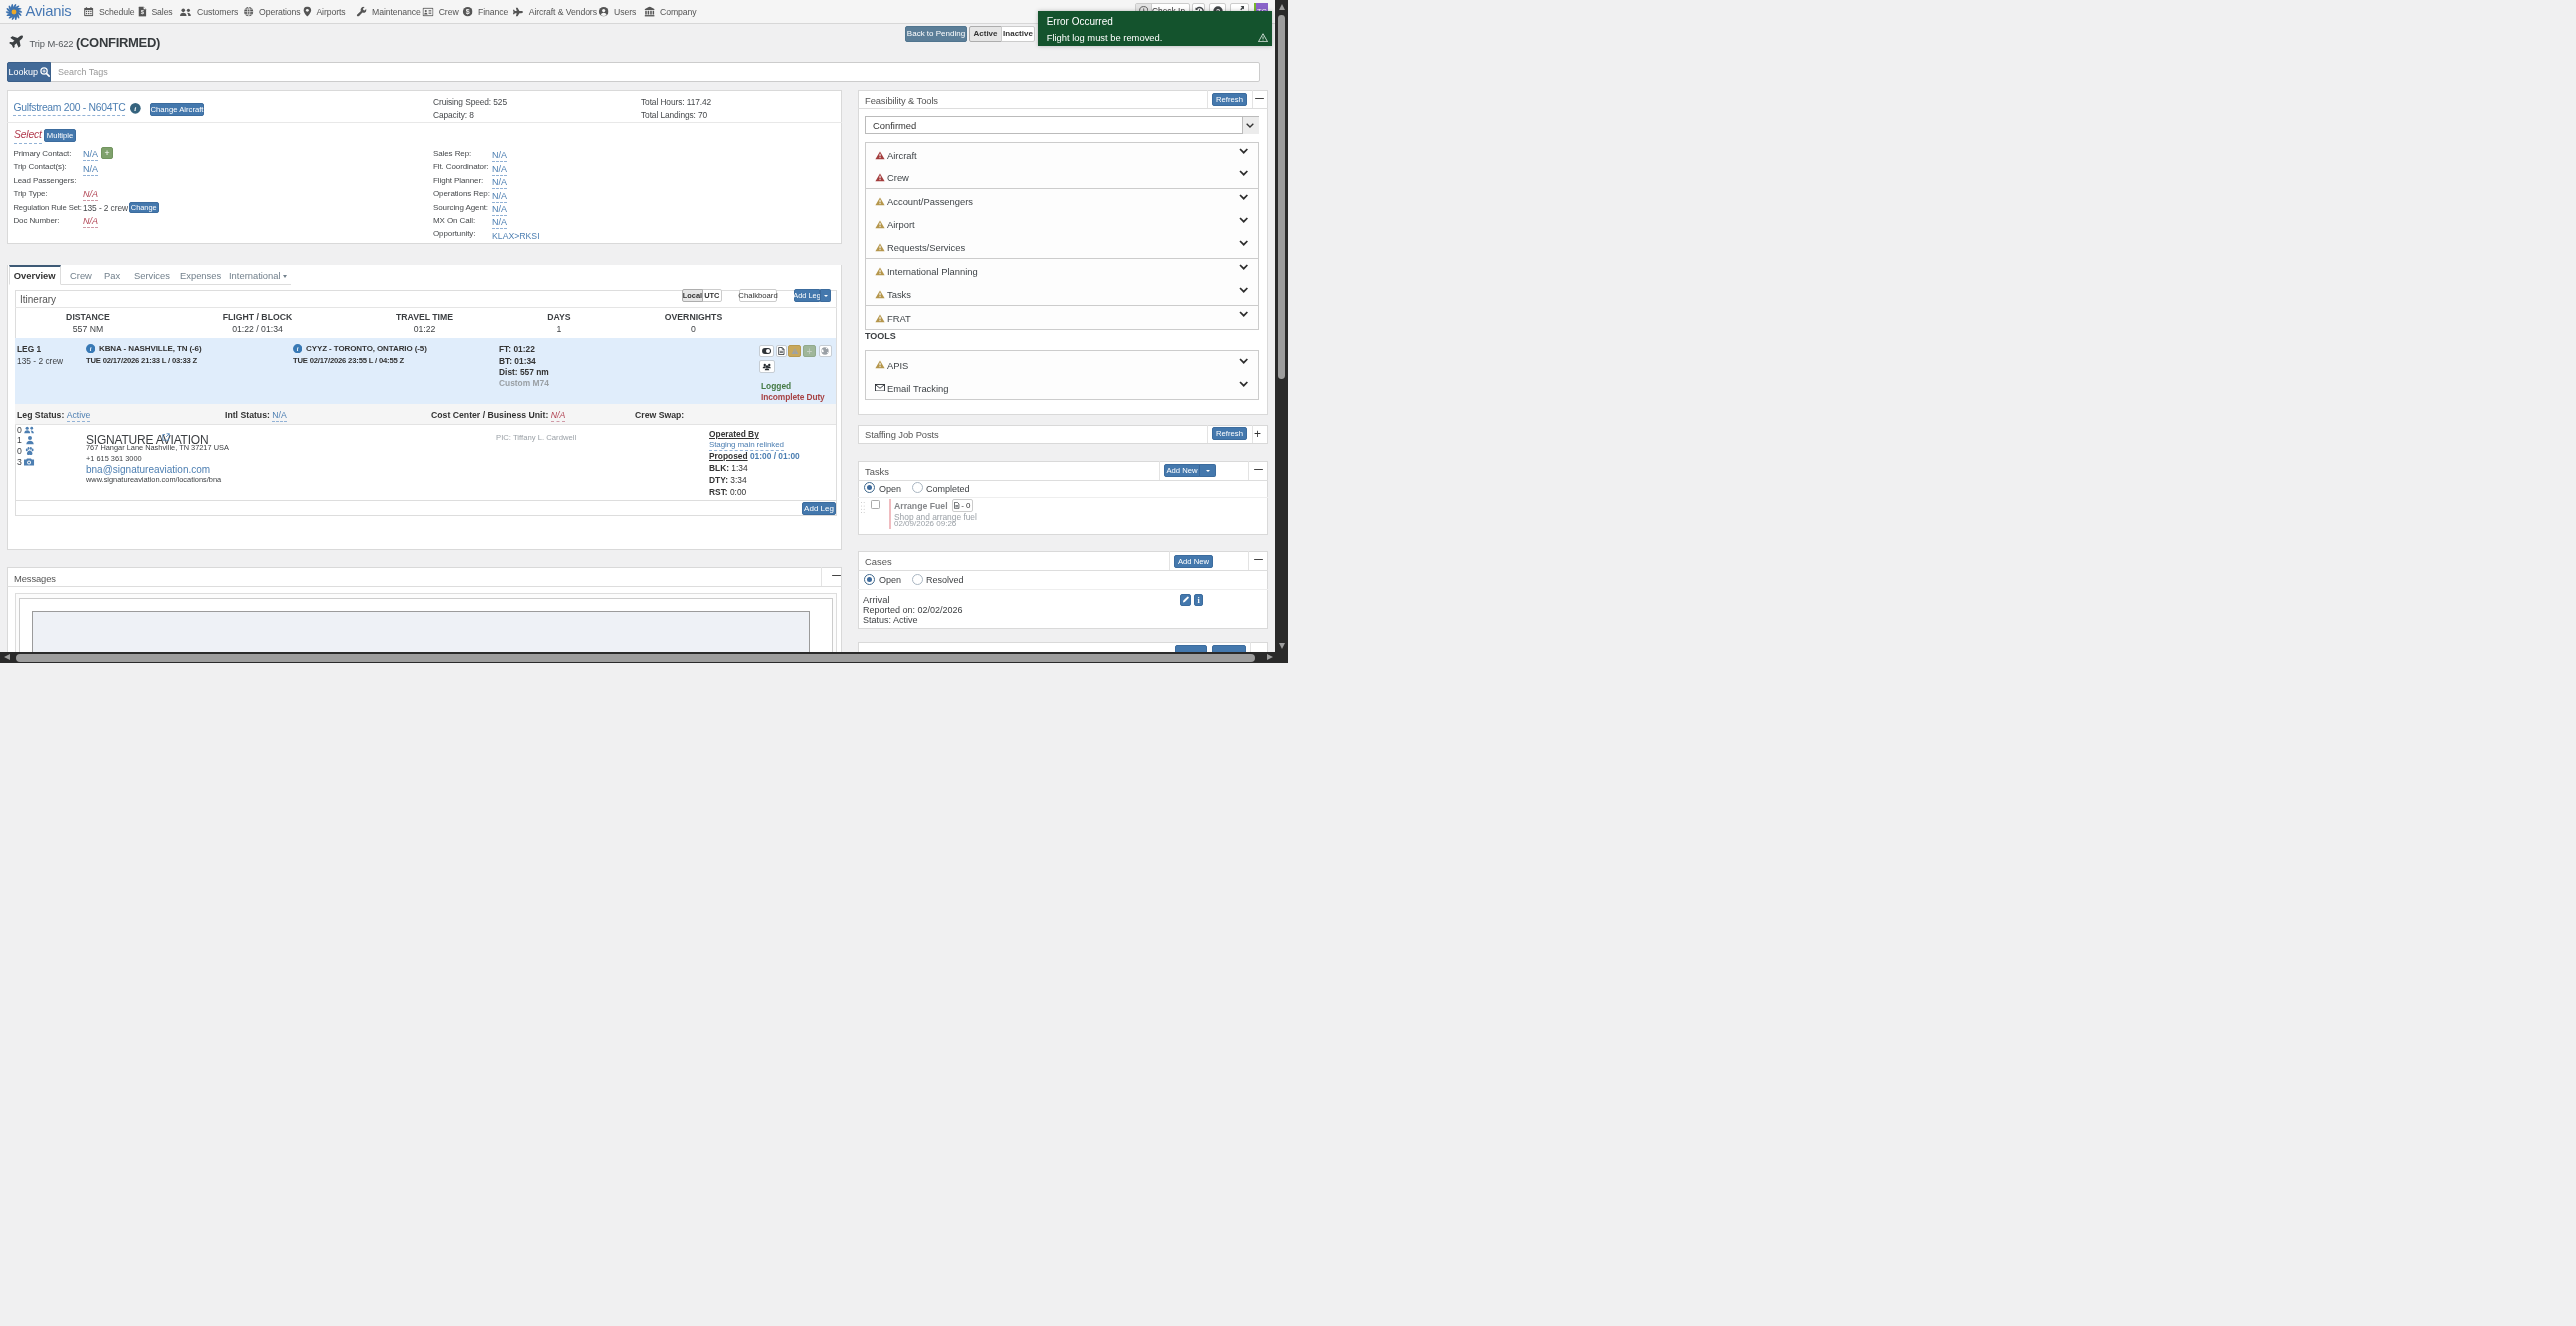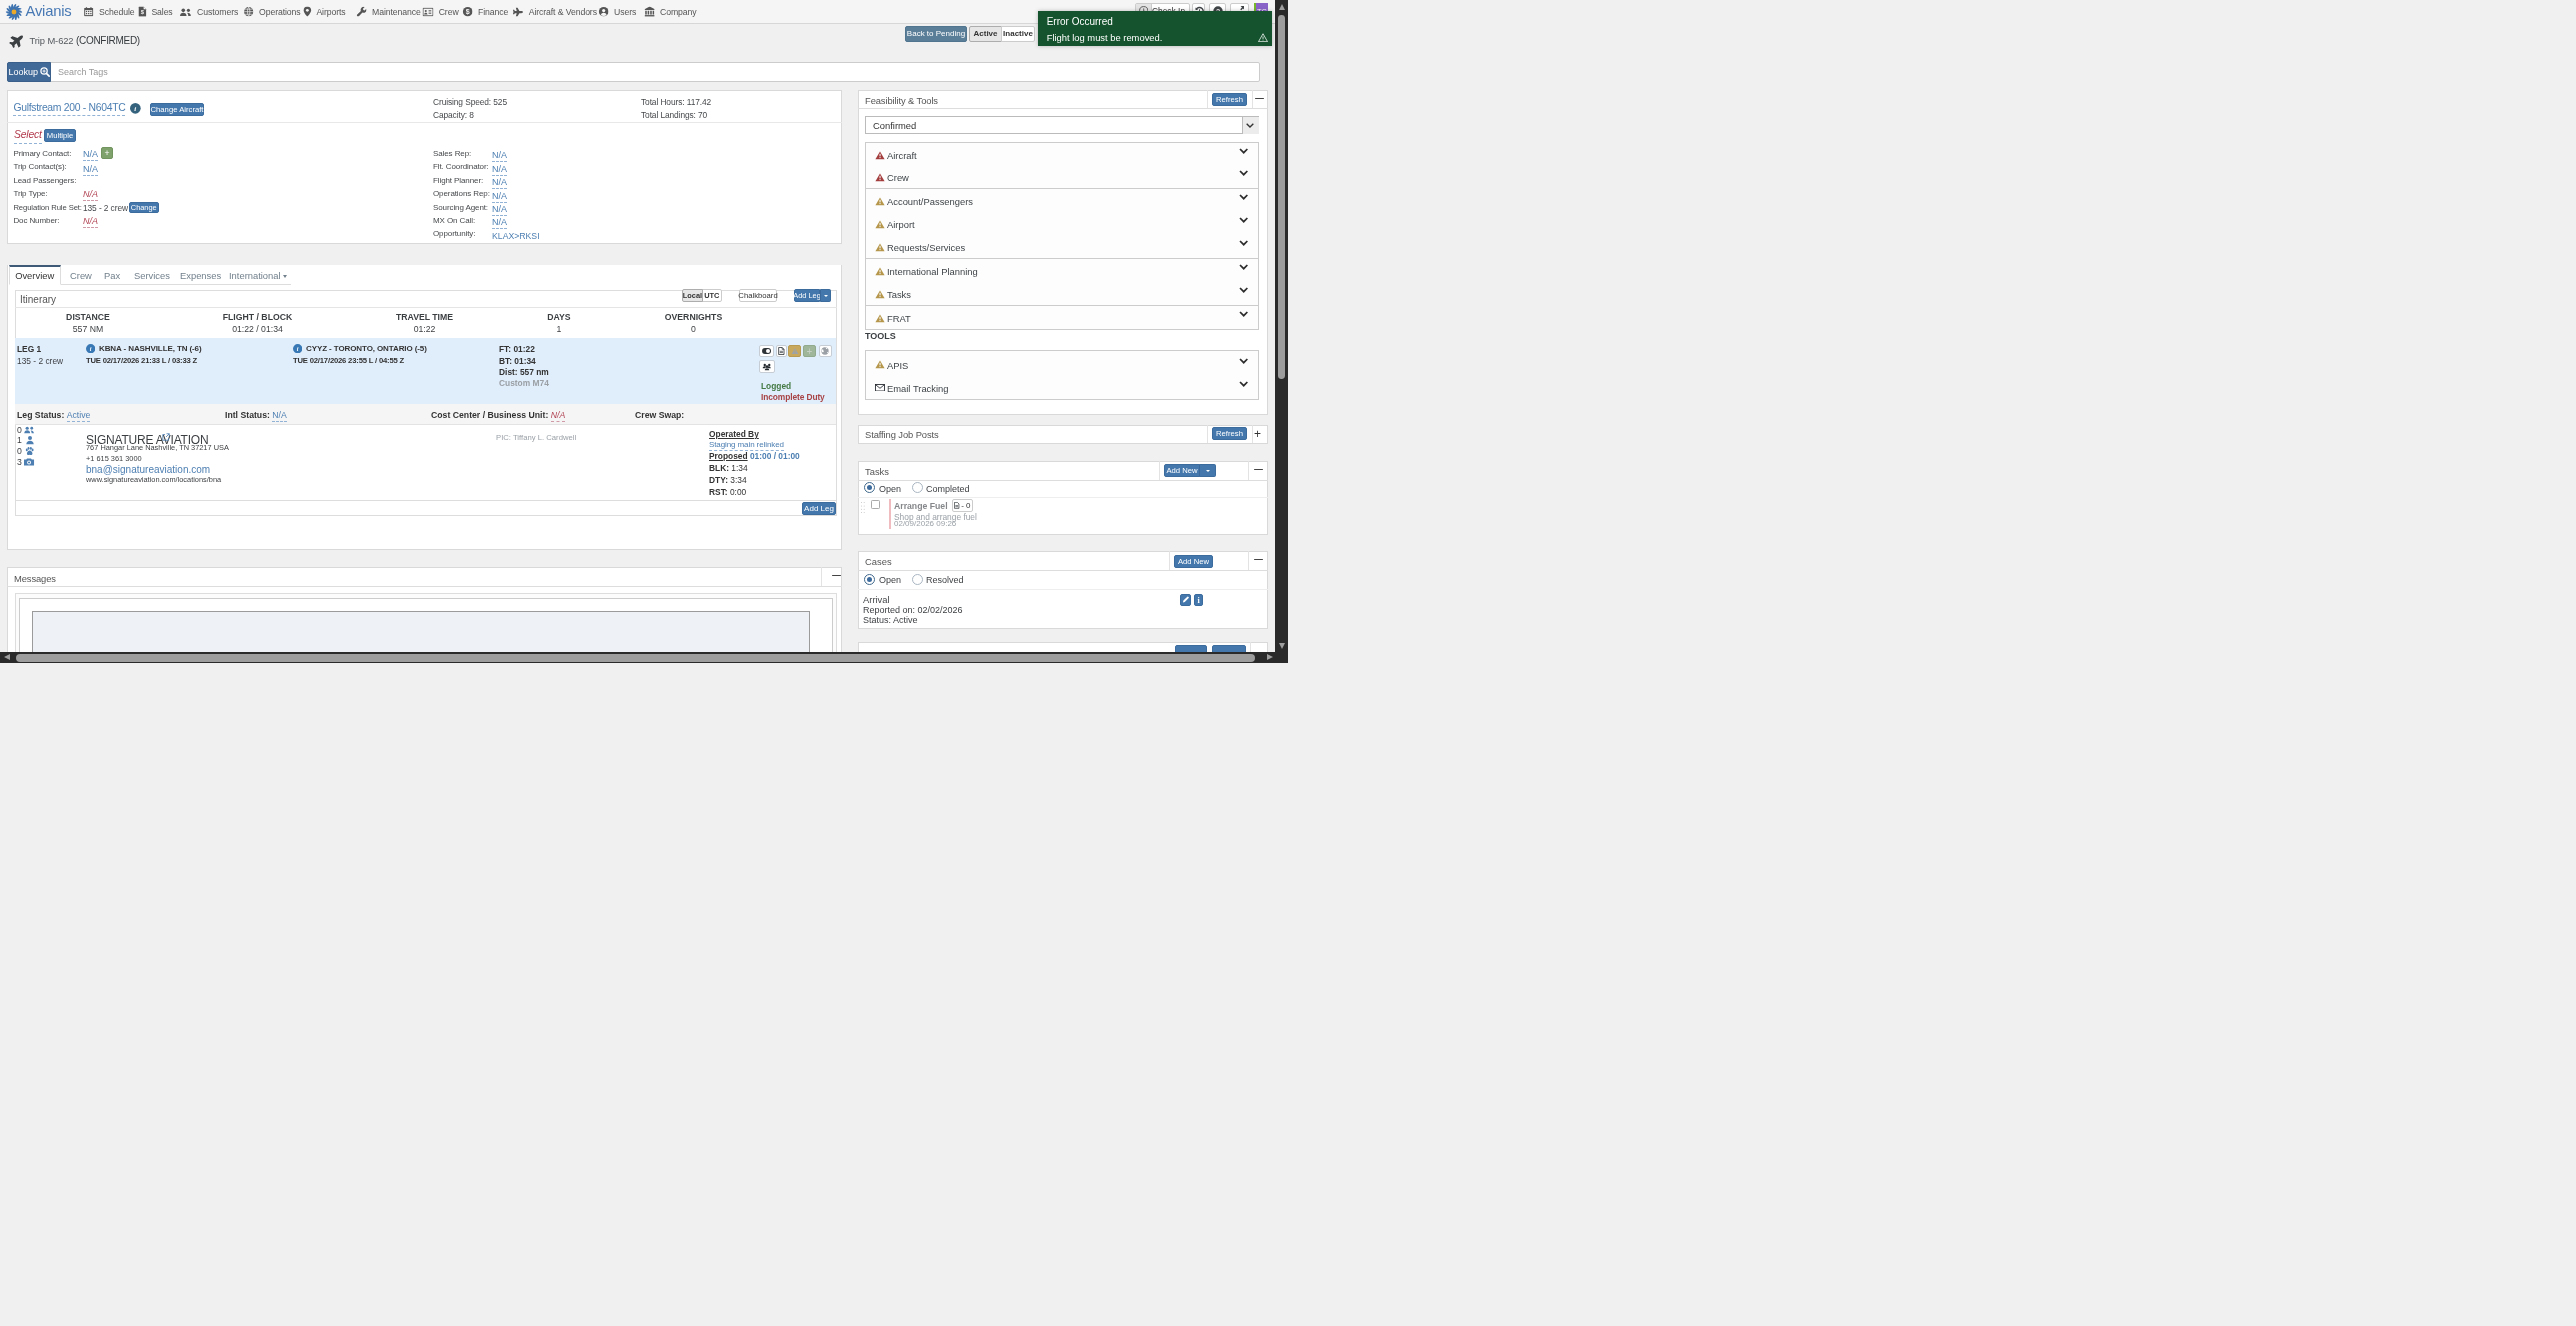--- a/index.html
+++ b/index.html
@@ -119,21 +119,21 @@
           <rect x="0" y="13.3" width="16" height="2.7"></rect>
         </g>
       </svg>Company</div>
 </div>
 
 <div class="abs" id="tripplane" style="left:8.7px;top:34px;width:16px;height:13.4px;transform:rotate(-40deg)">
     <svg width="16" height="13.4" viewBox="0 0 576 512">
       <path fill="#3c4043" d="M482.3 192c34.2 0 93.7 29 93.7 64 0 36-59.5 64-93.7 64l-116.6 0L265.2 495.9c-5.7 10-16.3 16.1-27.8 16.1l-56.2 0c-10.6 0-18.3-10.2-15.4-20.4l49-171.6L112 320 68.8 377.6c-3 4-7.8 6.4-12.8 6.4l-42 0c-7.8 0-14-6.3-14-14 0-1.3 .2-2.6 .5-3.9L32 256 .5 145.9c-.4-1.3-.5-2.6-.5-3.9 0-7.8 6.3-14 14-14l42 0c5 0 9.8 2.4 12.8 6.4L112 192l102.9 0-49-171.6C162.9 10.2 170.6 0 181.2 0l56.2 0c11.5 0 22.1 6.2 27.8 16.1L365.7 192l116.6 0z"></path>
     </svg>
   </div>
-<div class="abs" style="left:29.5px;top:35px;font-size:9.4px;color:#55595d;letter-spacing:-0.1px">Trip M-622 <span style="font-weight:normal;color:#363a3d;font-size:10px;letter-spacing:-0.3px">(CONFIRMED)</span></div>
+<div class="abs" style="left:29.5px;top:35px;font-size:9.4px;color:#55595d;letter-spacing:-0.1px">Trip M-622 <span style="font-weight:bold;color:#363a3d;font-size:13px;letter-spacing:-0.3px">(CONFIRMED)</span></div>
 
 <div class="btn" style="left:1135px;top:3.4px;width:55px;height:15.4px;background:#fff;border:0.7px solid #ccc;padding:0">
   <span style="width:16px;height:14px;background:#e4e4e4;border-right:0.7px solid #ccc;display:flex;align-items:center;justify-content:center" id="clockic">
       <svg width="9.4" height="9.4" viewBox="0 0 16 16">
         <circle cx="8" cy="8" r="7" fill="none" stroke="#555" stroke-width="1.6"></circle>
         <path d="M8 4v4.4l3 1.6" fill="none" stroke="#555" stroke-width="1.5"></path>
       </svg>
     </span>
   <span style="flex:1;font-size:8.4px;color:#333">Check In</span>
 </div>
@@ -219,21 +219,21 @@
     <div class="abs link dash" style="left:492px;top:204px">N/A</div>
 <div class="lbl" style="left:433px;top:216px">MX On Call:</div>
     <div class="abs link dash" style="left:492px;top:217px">N/A</div>
 <div class="lbl" style="left:433px;top:229px">Opportunity:</div>
     <div class="abs link" style="left:492px;top:231px;font-size:8.7px">KLAX&gt;RKSI</div>
 </div>
 
 <div class="abs" style="left:7.4px;top:265px;width:835px;height:285px;background:#fff;border:0.7px solid #d9d9d9;border-top:0"></div>
 <div id="tabs">
 <div class="abs" style="left:8.7px;top:284px;width:282px;height:0.7px;background:#ddd"></div>
-<div class="abs" style="left:8.7px;top:265px;width:52px;height:20px;background:#fff;border:0.7px solid #ddd;border-bottom:0.7px solid #fff;border-top:2px solid #3e5a76;display:flex;align-items:center;justify-content:center;font-weight:normal;font-size:9.4px;color:#333">Overview</div>
+<div class="abs" style="left:8.7px;top:265px;width:52px;height:20px;background:#fff;border:0.7px solid #ddd;border-bottom:0.7px solid #fff;border-top:2px solid #3e5a76;display:flex;align-items:center;justify-content:center;font-weight:bold;font-size:9.4px;color:#333">Overview</div>
 <div class="abs" style="left:70px;top:270px;font-size:9.4px;color:#72808c">Crew</div>
 <div class="abs" style="left:104px;top:270px;font-size:9.4px;color:#72808c">Pax</div>
 <div class="abs" style="left:134px;top:270px;font-size:9.4px;color:#72808c">Services</div>
 <div class="abs" style="left:180px;top:270px;font-size:9.4px;color:#72808c">Expenses</div>
 <div class="abs" style="left:229px;top:270px;font-size:9.4px;color:#72808c">International <span style="display:inline-block;vertical-align:1.3px;border-left:2.7px solid transparent;border-right:2.7px solid transparent;border-top:3.4px solid #72808c"></span></div>
 </div>
 <div id="itinerary">
 <div class="abs" style="left:14.8px;top:290px;width:822px;height:226px;border:0.7px solid #ddd"></div>
 <div class="abs" style="left:20px;top:294px;font-size:10px;color:#555">Itinerary</div>
 

